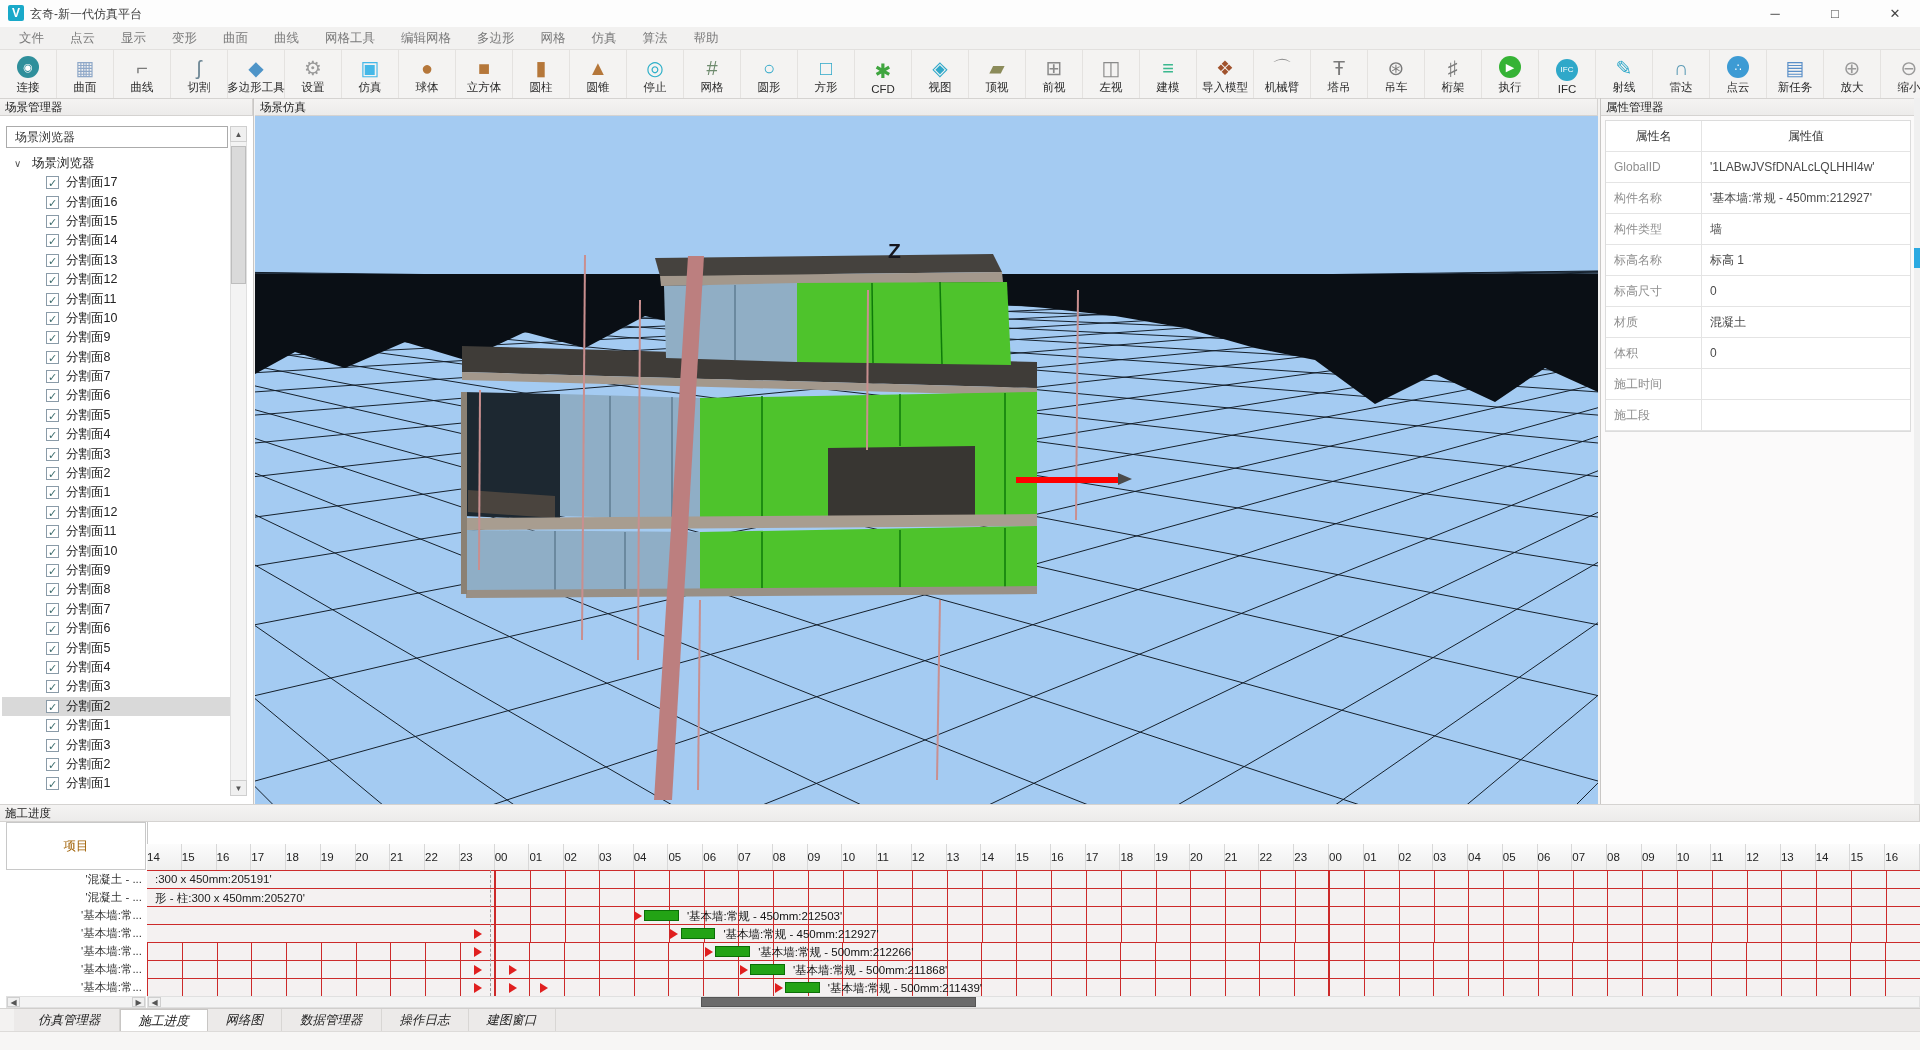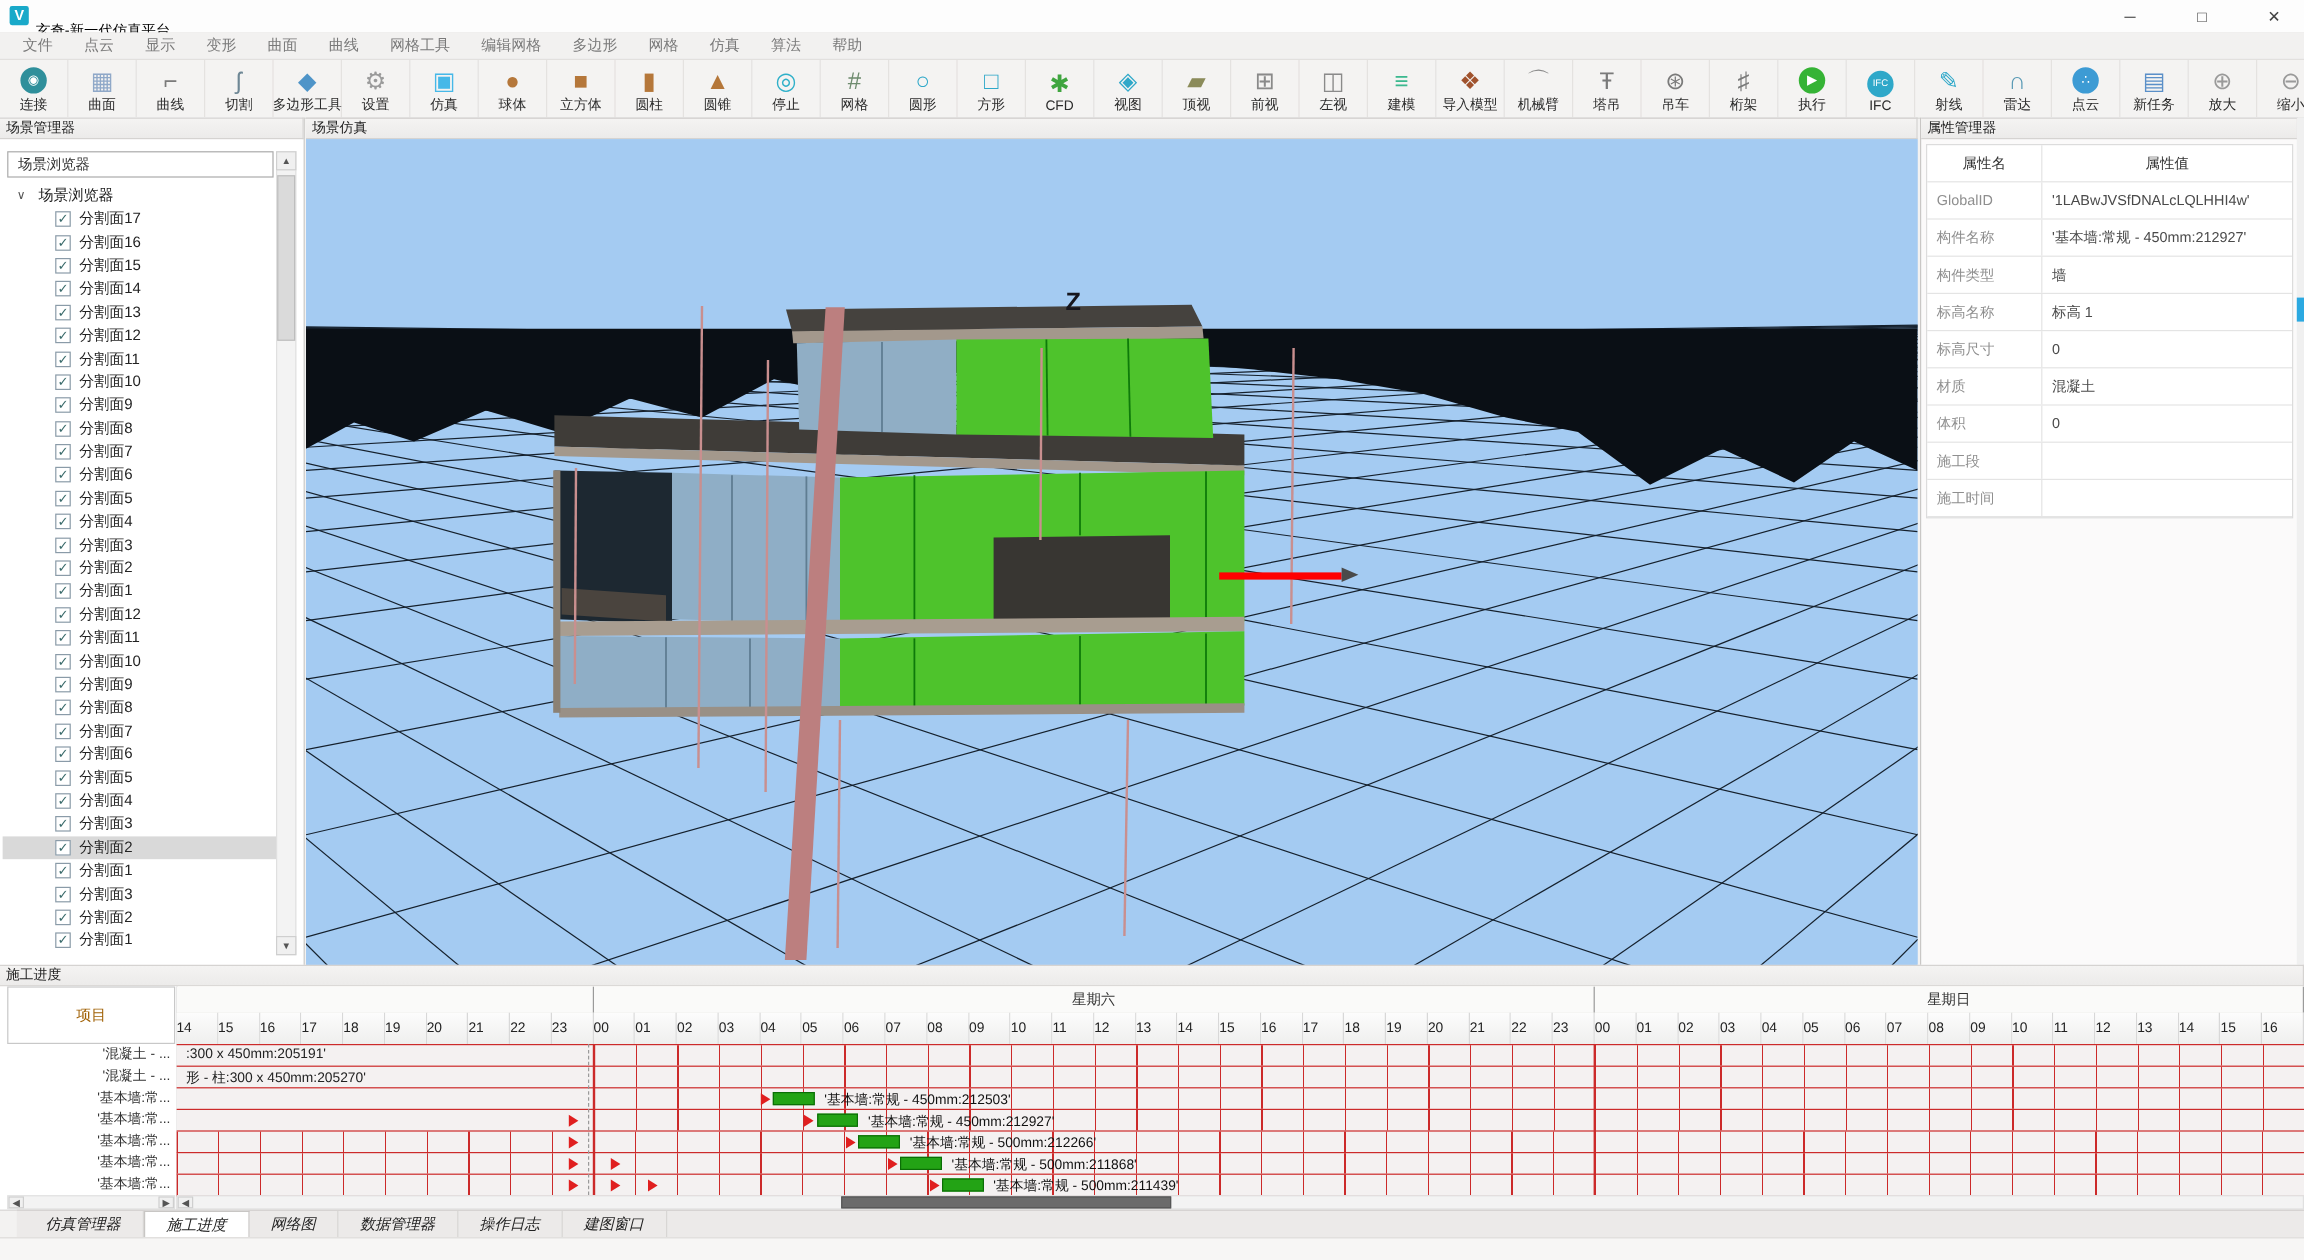--- a/index.html
+++ b/index.html
@@ -4,21 +4,21 @@
 <style>
   html,body{margin:0;padding:0;}
   body{width:1920px;height:1050px;overflow:hidden;position:relative;
        font-family:"Liberation Sans","DejaVu Sans",sans-serif;background:#F3F2F1;
        -webkit-font-smoothing:antialiased;}
   .abs{position:absolute;}
   
   #titlebar{left:0;top:0;width:1920px;height:27px;background:#FDFDFD;border-bottom:1px solid #E4E2E0;}
   #app-logo{left:8px;top:5px;width:16px;height:16px;background:#19A9C9;color:#fff;font-size:12px;font-weight:bold;
             text-align:center;line-height:16px;border-radius:2px;}
-  #app-title{left:30px;top:17px;font-size:12px;color:#000000;}
+  #app-title{left:30px;top:6px;font-size:12px;color:#404040;}
   .wbtn{top:0;width:46px;height:27px;text-align:center;line-height:27px;font-size:13px;color:#444;}
   
   #menubar{left:0;top:27px;width:1920px;height:23px;background:#F2F1F0;border-bottom:1px solid #E2E0DE;
            display:flex;align-items:center;padding-left:6px;box-sizing:border-box;}
   .menu-item{color:#7A7A7A;font-size:12.5px;padding:0 13px;}
   
   #toolbar{left:0;top:50px;width:1920px;height:48px;background:#F4F3F2;border-bottom:1px solid #D8D6D4;
            display:flex;align-items:stretch;overflow:hidden;}
   .tb{display:flex;flex-direction:column;align-items:center;justify-content:flex-end;min-width:42px;
       padding:2px 7px 3px;border-right:1px solid #E4E2E0;background:transparent;}
@@ -549,25 +549,25 @@
         </div>
         <div class="prow">
           <div class="pk">材质</div>
           <div class="pv">混凝土</div>
         </div>
         <div class="prow">
           <div class="pk">体积</div>
           <div class="pv">0</div>
         </div>
         <div class="prow">
+          <div class="pk">施工时间</div>
+          <div class="pv"></div>
+        </div>
+        <div class="prow">
           <div class="pk">施工段</div>
-          <div class="pv"></div>
-        </div>
-        <div class="prow">
-          <div class="pk">施工时间</div>
           <div class="pv"></div>
         </div>
       </div>
   </div>
 </div>
 <div id="rp-scroll" class="abs">
   <div id="rp-thumb" class="abs"></div>
 </div>
 
 <div id="gantt-hdr" class="abs panel-hdr">施工进度</div>
@@ -582,25 +582,20 @@
         <div class="glrow" style="top: 120px;">'基本墙:常...</div>
         <div class="glrow" style="top: 138px;">'基本墙:常...</div>
         <div class="glrow" style="top: 156px;">'基本墙:常...</div>
       </div>
     <div class="sb-track abs" style="left:0;top:174px;width:140px;height:12px;">
       <div class="sb-btn abs" style="left:0;top:0;width:13px;height:10px;line-height:9px;">◀</div>
       <div class="sb-btn abs" style="right:0;top:0;width:13px;height:10px;line-height:9px;">▶</div>
     </div>
   </div>
   <div id="gchart" class="abs">
-    <div id="gdays" class="abs">
-        <div class="gday" style="left: 0px; width: 347.647px;"></div>
-        <div class="gday" style="left: 347.647px; width: 834.353px;">星期六</div>
-        <div class="gday" style="left: 1182px; width: 591px;">星期日</div>
-      </div>
     <div id="ghours" class="abs">
         <div class="ghour" style="left: 0px; width: 34.7647px;">14</div>
         <div class="ghour" style="left: 34.7647px; width: 34.7647px;">15</div>
         <div class="ghour" style="left: 69.5294px; width: 34.7647px;">16</div>
         <div class="ghour" style="left: 104.294px; width: 34.7647px;">17</div>
         <div class="ghour" style="left: 139.059px; width: 34.7647px;">18</div>
         <div class="ghour" style="left: 173.824px; width: 34.7647px;">19</div>
         <div class="ghour" style="left: 208.588px; width: 34.7647px;">20</div>
         <div class="ghour" style="left: 243.353px; width: 34.7647px;">21</div>
         <div class="ghour" style="left: 278.118px; width: 34.7647px;">22</div>

